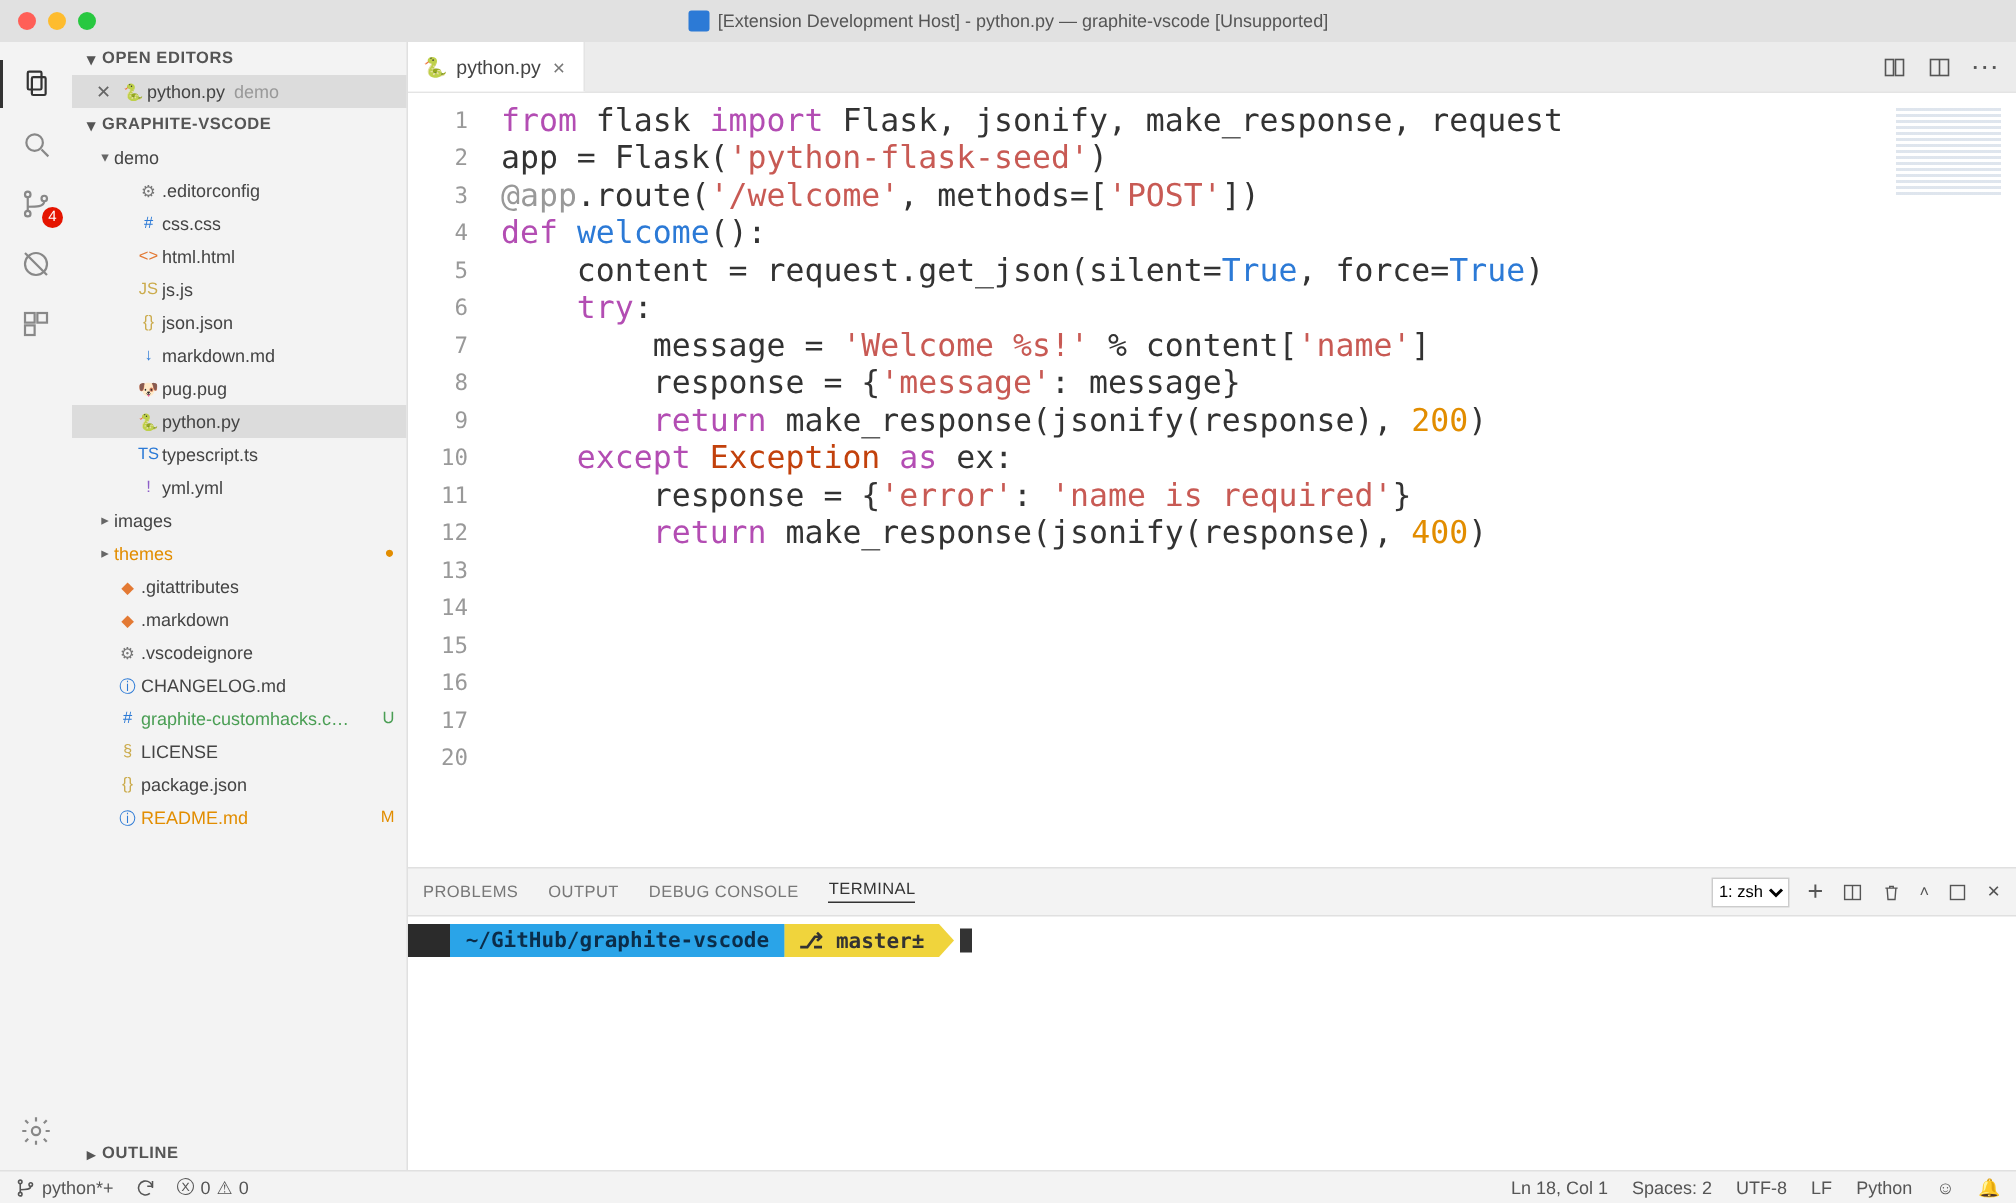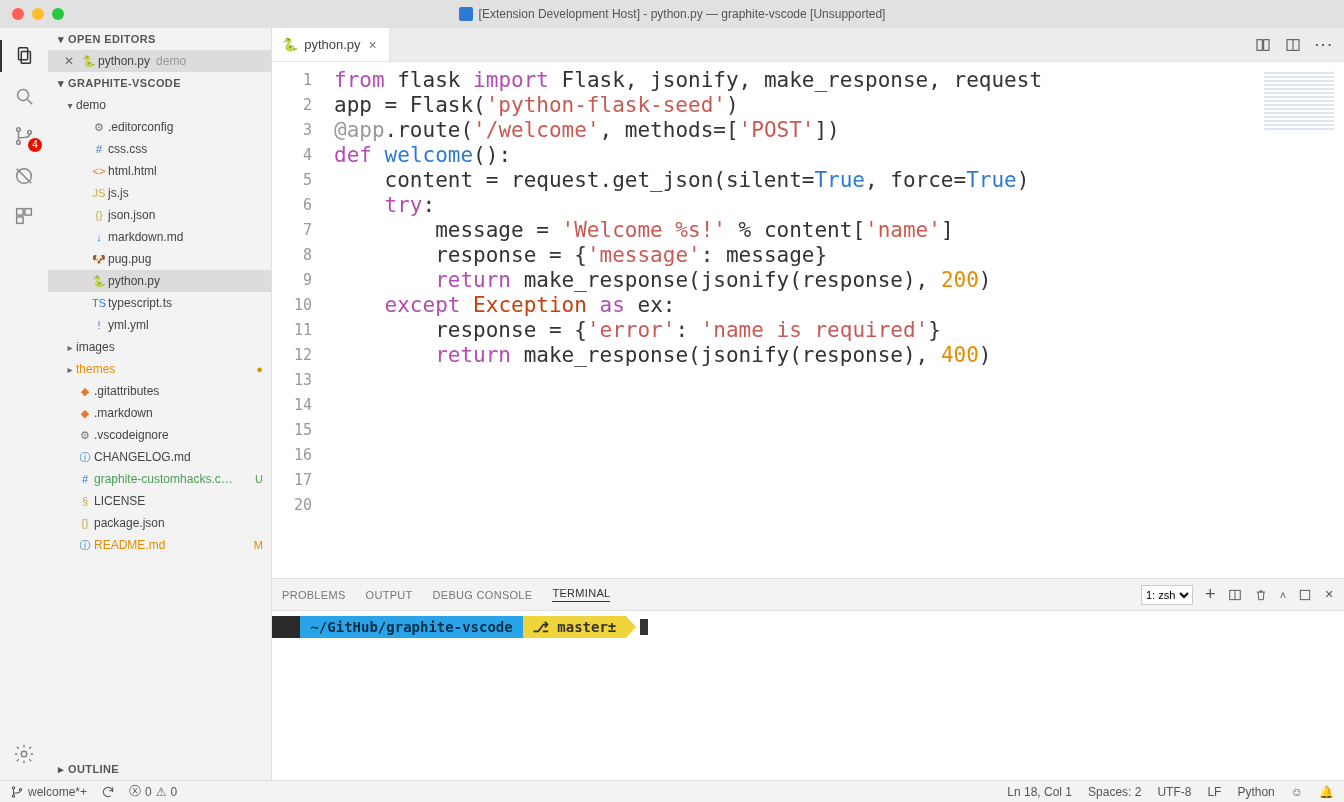--- a/index.html
+++ b/index.html
@@ -474,21 +474,21 @@
 </div>
 
 <div class="statusbar">
   <span class="sb-item">
     <svg width="14" height="14" viewBox="0 0 24 24" fill="none" stroke="currentColor" stroke-width="1.8">
         <circle cx="6" cy="5" r="2"></circle>
         <circle cx="6" cy="19" r="2"></circle>
         <circle cx="18" cy="8" r="2"></circle>
         <path d="M6 7v10M18 10c0 4-6 4-12 4"></path>
       </svg>
-    <span>welcome*+</span>
+    <span>python*+</span>
   </span>
   <span class="sb-item">
     <svg width="14" height="14" viewBox="0 0 24 24" fill="none" stroke="currentColor" stroke-width="1.8">
         <path d="M20 12a8 8 0 10-3 6.2M20 4v6h-6"></path>
       </svg>
   </span>
   <span class="sb-item">
     <span>ⓧ</span>
       <span>0</span>
     <span>⚠</span>

